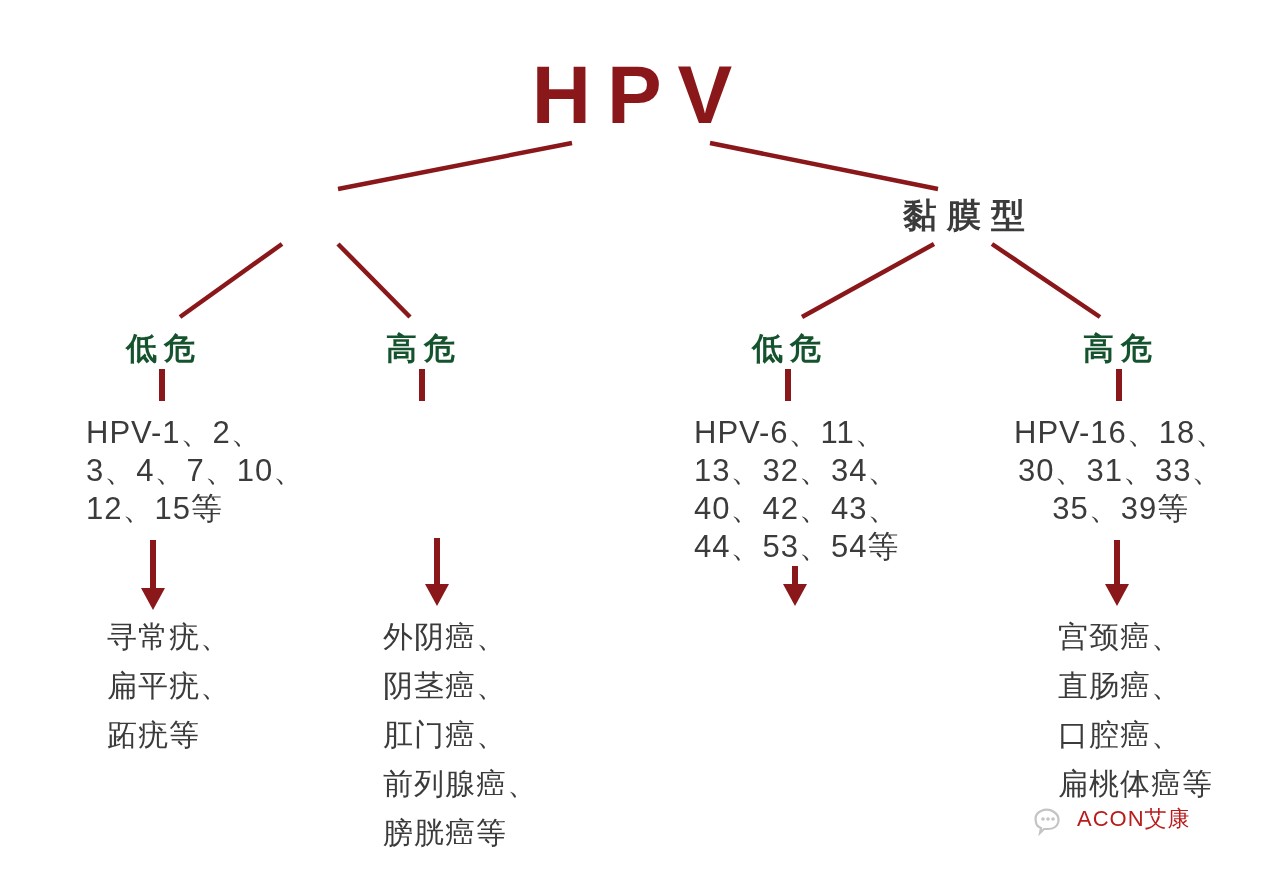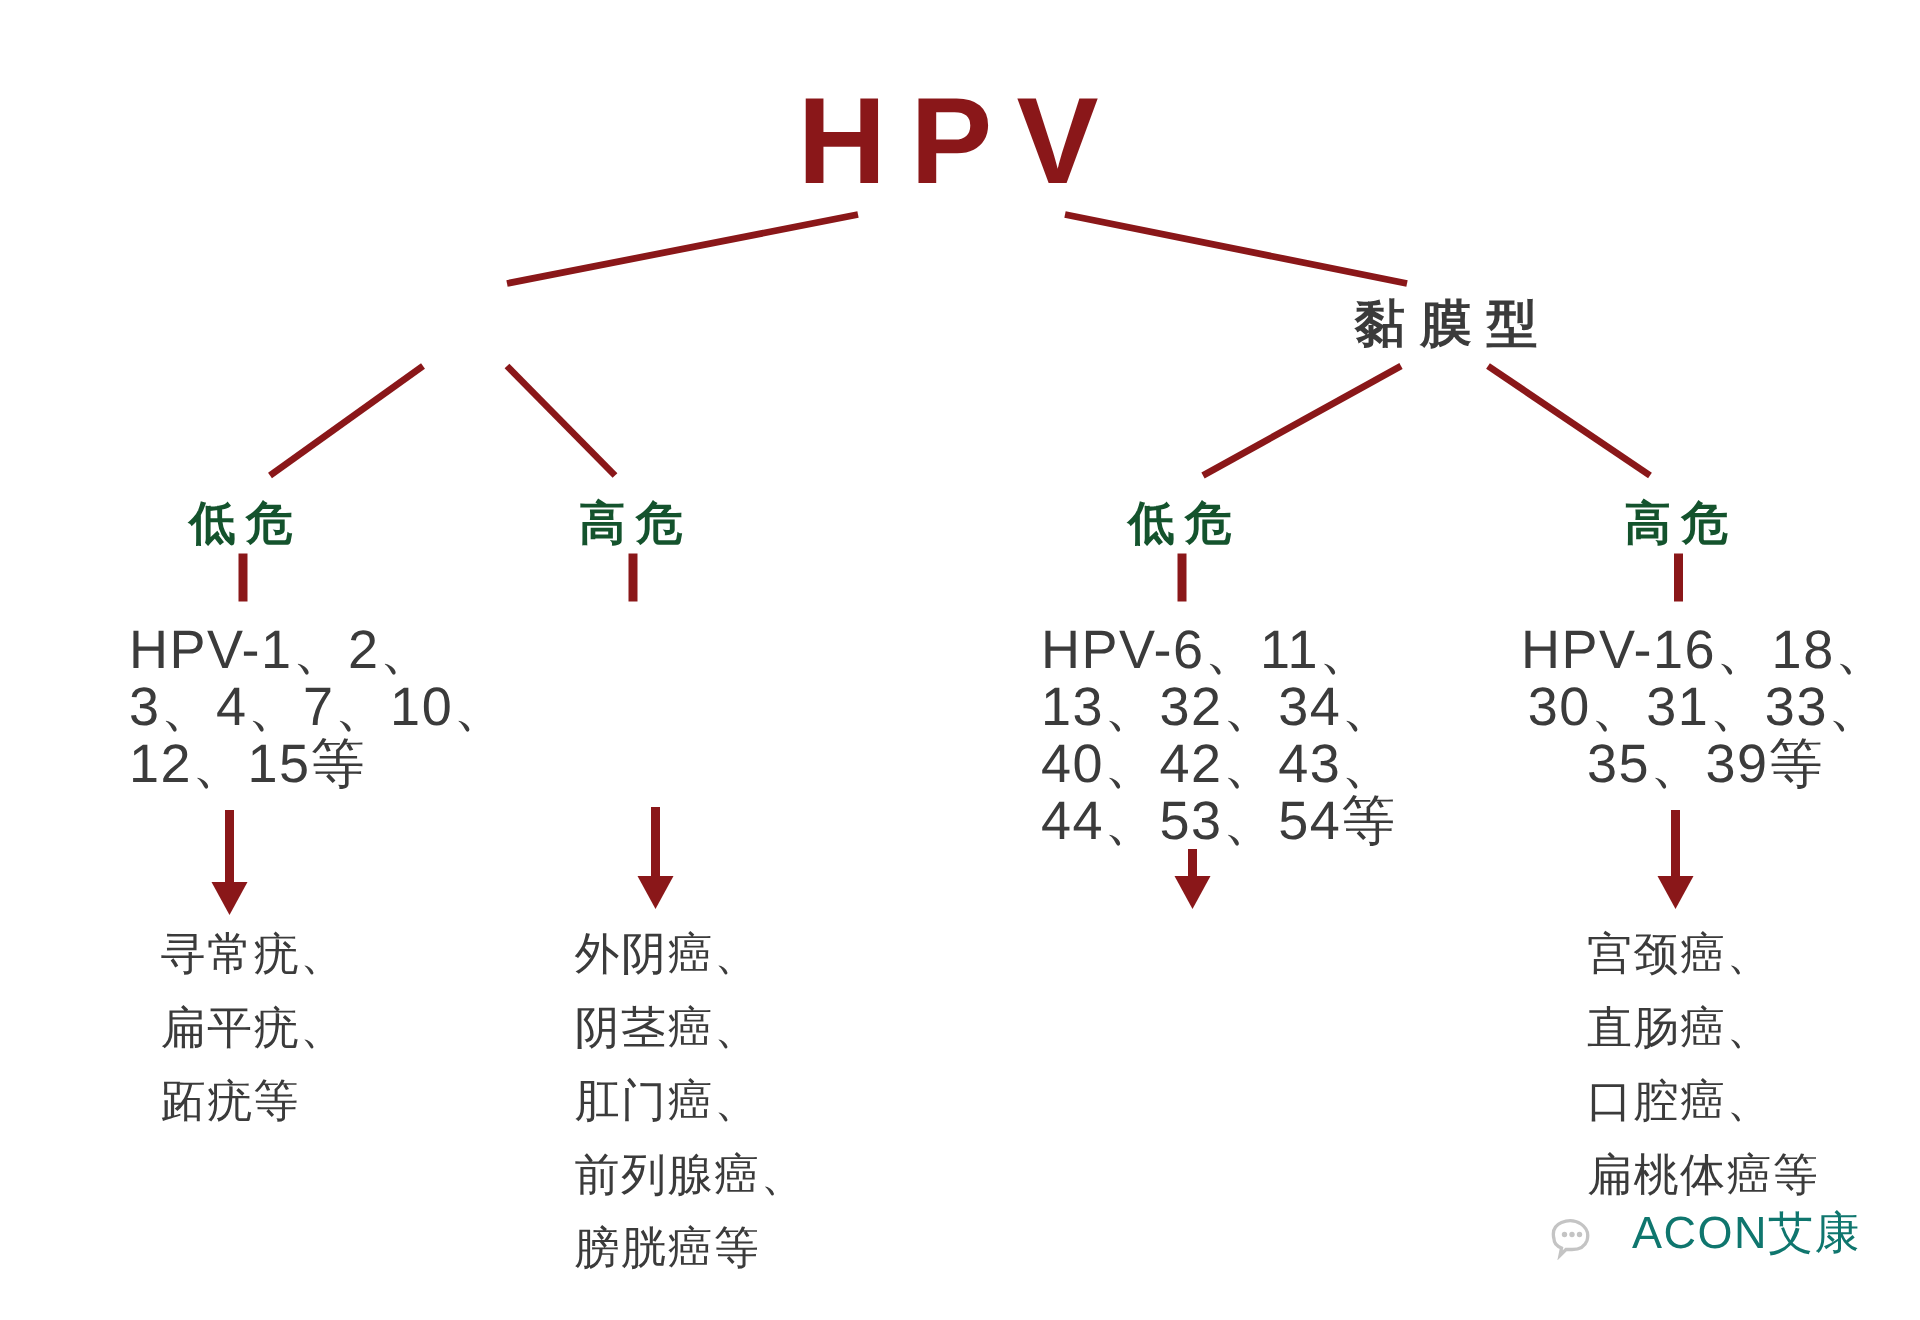--- a/index.html
+++ b/index.html
@@ -32,21 +32,21 @@
     font-size:31px;font-weight:600;letter-spacing:7px;color:#14532d;
     white-space:nowrap;
   }
   .risk.g1{left:164px;top:328px;}
   .risk.g2{left:424px;top:328px;}
   .risk.g3{left:790px;top:328px;}
   .risk.g4{left:1121px;top:328px;}
 
   .types{
     position:absolute;
-    font-size:36px;font-weight:500;letter-spacing:1px;
+    font-size:31px;font-weight:500;letter-spacing:1px;
     line-height:38px;color:#3b3b3b;
     white-space:pre-line;
   }
   .types.g1{left:86px;top:414px;}
   .types.g2{left:363px;top:414px;}
   .types.g3{left:694px;top:414px;}
   .types.g4{left:1014px;top:414px;text-align:center;}
 
   .outcomes{
     position:absolute;
@@ -54,22 +54,22 @@
     line-height:49px;color:#3b3b3b;
     white-space:pre-line;
   }
   .outcomes.g1{left:107px;top:612px;}
   .outcomes.g2{left:383px;top:612px;}
   .outcomes.g3{left:724px;top:612px;}
   .outcomes.g4{left:1058px;top:612px;}
 
   .watermark{
     position:absolute;left:1030px;top:802px;
-    display:flex;align-items:center;gap:24px;
-    color:#0f766e;font-size:30px;font-weight:500;letter-spacing:1px;
+    display:flex;align-items:center;gap:13px;
+    color:#b91c1c;font-size:22px;font-weight:500;letter-spacing:1px;
     white-space:nowrap;
   }
   .watermark .logo{display:inline-block;width:34px;height:34px;}
 </style>
 </head>
 <body>
 
 <div class="canvas">
 
   <svg class="lines" viewBox="0 0 1280 880" xmlns="http://www.w3.org/2000/svg">

